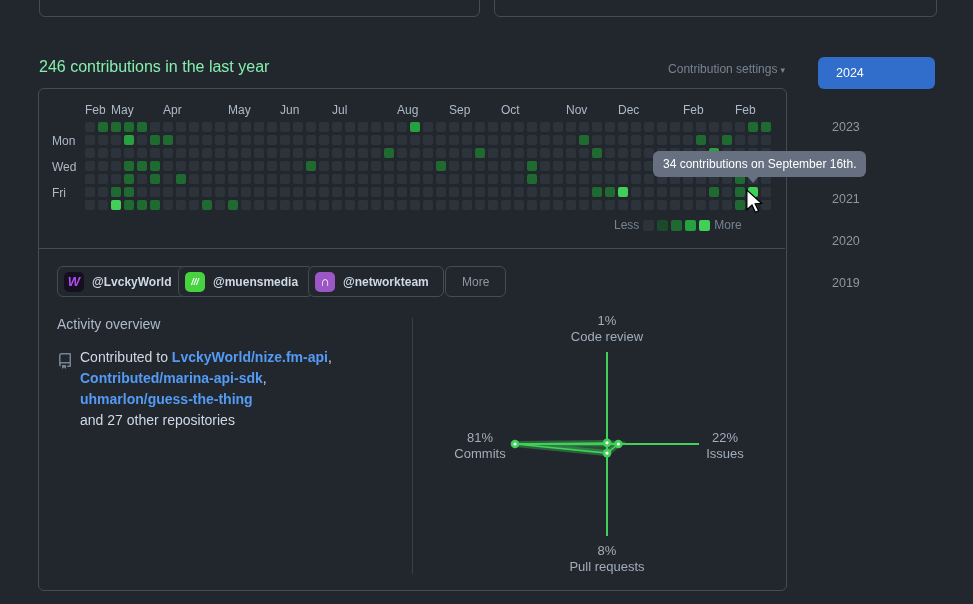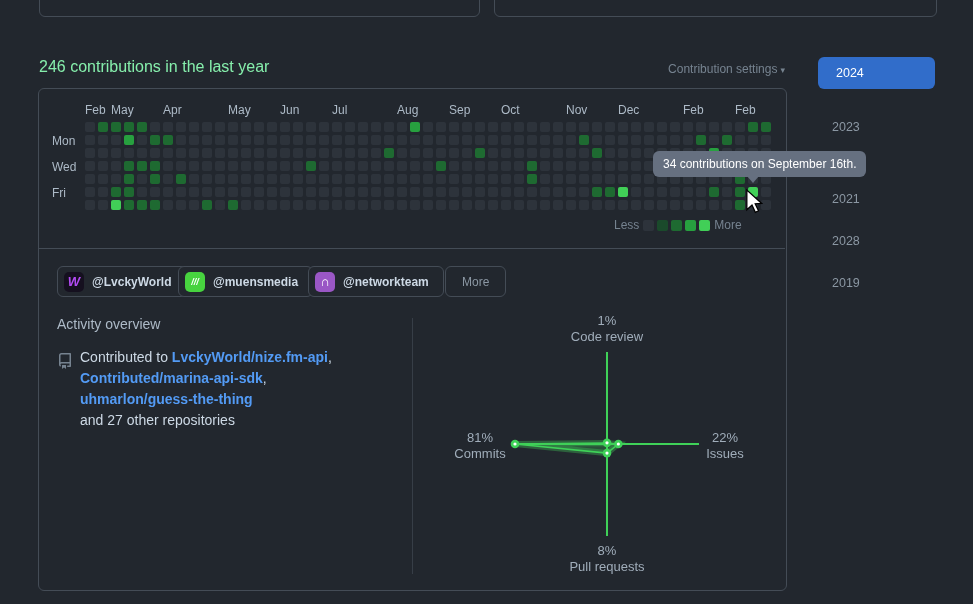--- a/index.html
+++ b/index.html
@@ -516,21 +516,21 @@
         <div>81%</div>
         <div>Commits</div>
       </div>
     </div>
 
   <div id="yearnav">
       <div class="year-btn">2024</div>
       <div class="year-item" style="top: 120px;">2023</div>
       <div class="year-item" style="top: 150px;">2022</div>
       <div class="year-item" style="top: 192px;">2021</div>
-      <div class="year-item" style="top: 234px;">2028</div>
+      <div class="year-item" style="top: 234px;">2020</div>
       <div class="year-item" style="top: 276px;">2019</div>
     </div>
 
   <div class="tooltip">34 contributions on September 16th.</div>
   <div class="tooltip-arrow"></div>
 
   <svg id="cursor" width="17" height="25" viewBox="0 0 12 18">
     <polygon points="0.5,0.8 0.5,15 4.2,11.6 6.6,16.8 8.9,15.7 6.5,10.6 11.2,10.4" fill="#ffffff" stroke="#000000" stroke-width="0.9"></polygon>
   </svg>
 

